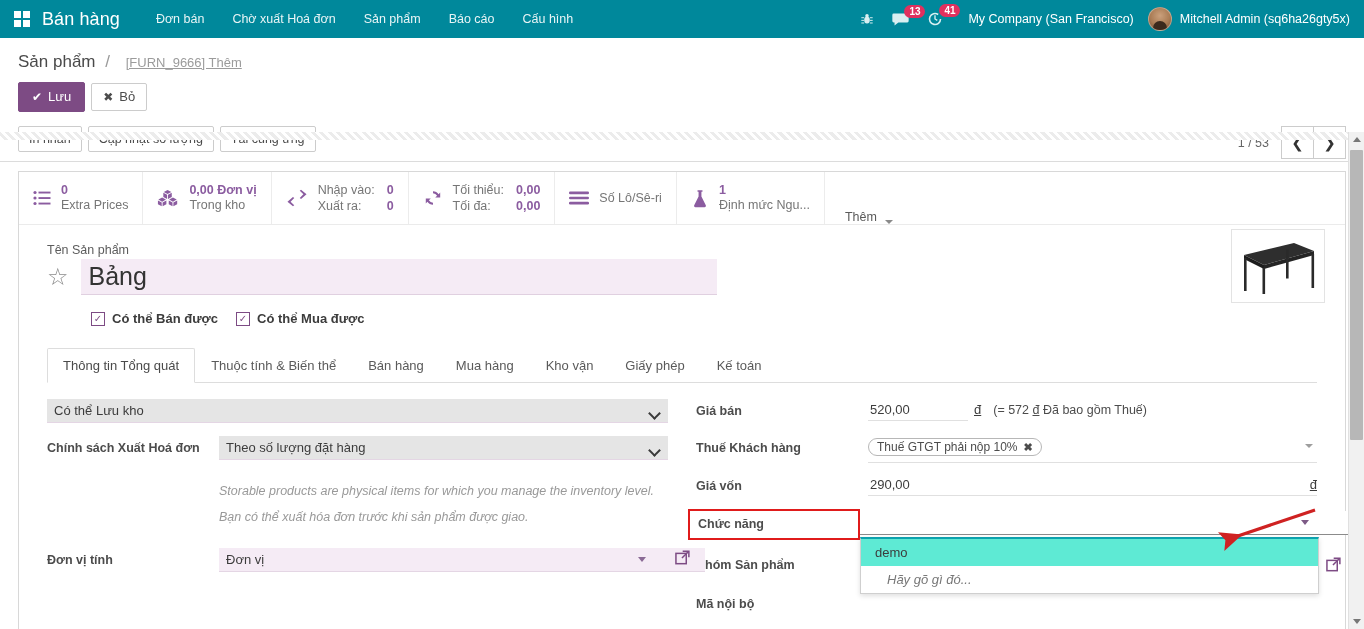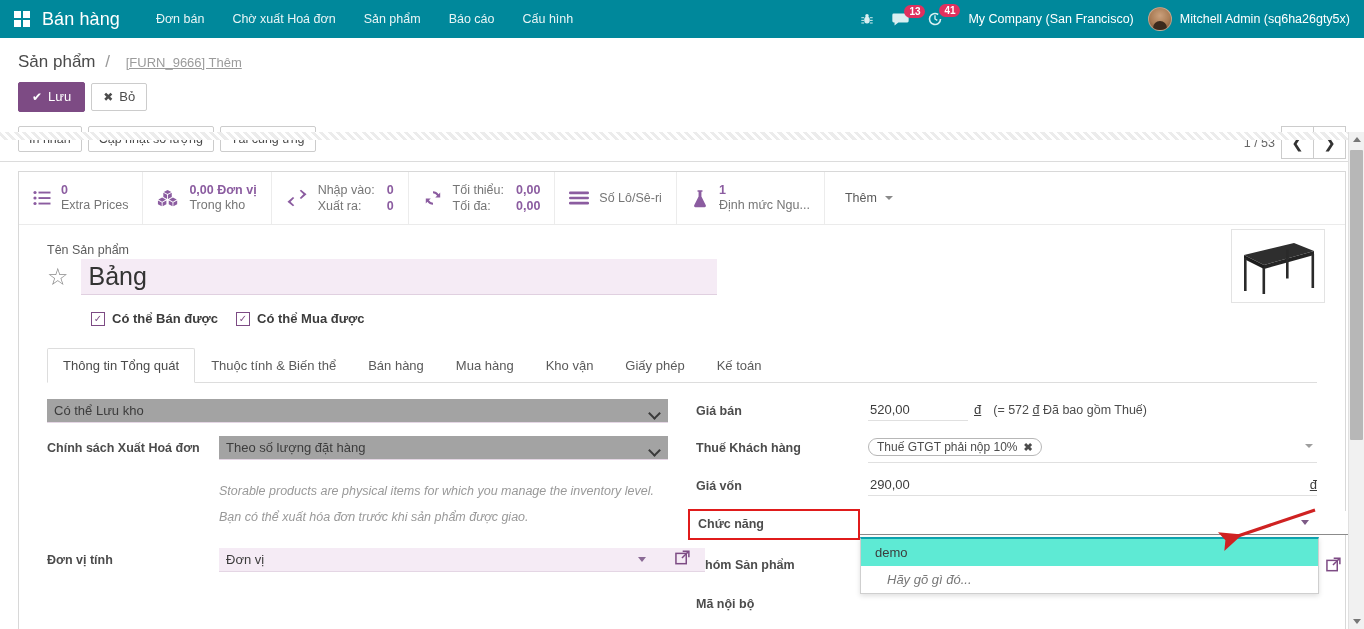--- a/index.html
+++ b/index.html
@@ -46,21 +46,21 @@
   .btnrow{margin-top:10px;display:flex;align-items:center;}
   .btn{
     border:1px solid #ccc;background:#fff;color:#4c4c4c;font-size:13px;
     padding:5px 11px;border-radius:2px;cursor:pointer;display:inline-flex;align-items:center;
     font-family:inherit;line-height:16px;
   }
   .btn-primary{background:#7d4b84;border-color:#7d4b84;color:#fff;padding:6px 13px;}
   .btn .ic{margin-right:6px;font-size:12px;}
   .btn+.btn{margin-left:6px;}
   .pager{position:absolute;right:18px;top:88px;display:flex;align-items:center;}
-  .pager .cnt{font-size:12.5px;color:#666;margin-right:6px;}
+  .pager .cnt{font-size:12.5px;color:#666;margin-right:12px;}
   .pgbtn{width:31px;height:31px;border:1px solid #ccc;background:#fff;cursor:pointer;
     display:flex;align-items:center;justify-content:center;font-size:15px;color:#333;}
   .pgbtn+.pgbtn{border-left:none;}
 
   
   .actionbar{margin-top:14px;padding:0 18px 9px 18px;border-bottom:1px solid #dcdcdc;display:flex;}
   .actionbar .btn{padding:4px 10px;font-size:12.5px;}
   .sheet{
     margin:9px 18px 0 18px;background:#fff;border:1px solid #d8d8d8;
     position:relative;min-height:420px;
@@ -71,21 +71,21 @@
     cursor:pointer;color:#8f5fa0;height:52px;
   }
   .stat .sicon{color:#8b5ca0;margin-right:10px;display:flex;align-items:center;}
   .stat .stext{line-height:15px;}
   .stat .sval{color:#8b5ca0;font-weight:700;font-size:12.5px;}
   .stat .slbl{color:#767676;font-size:12.5px;font-weight:400;}
   .stat.two .stext{display:grid;grid-template-columns:auto auto;column-gap:12px;row-gap:1px;}
   .stat.two .slbl{text-align:left;}
   .stat.two .sval{text-align:left;}
   .stat.single .slbl{font-size:12.5px;color:#767676;}
-  .stat.more{color:#5c5c5c;border-right:none;padding:0 20px;}
+  .stat.more{color:#5c5c5c;border-right:none;padding:0 20px;align-items:flex-end;}
   .stat.more .mlbl{font-size:12.5px;color:#5a5a5a;margin-right:8px;}
   .caret{width:0;height:0;border-left:4px solid transparent;border-right:4px solid transparent;border-top:4px solid #8a8a8a;}
 
   
   .titleblock{padding:18px 28px 0 28px;position:relative;}
   .flabel{font-size:12.5px;color:#5c5c5c;}
   .nameline{display:flex;align-items:center;margin-top:2px;}
   .star{font-size:24px;color:#8b8b8b;margin-right:12px;cursor:pointer;line-height:1;}
   .nameinput{
     background:#f5ebf5;border:none;border-bottom:1px solid #e0d0e0;
@@ -108,21 +108,21 @@
   .tab.active{color:#4a4a4a;border-color:#ddd #ddd #fff #ddd;background:#fff;}
 
   
   .formwrap{display:flex;padding:16px 28px 0 28px;}
   .col{width:50%;}
   .col.right{padding-left:28px;}
   .frow{display:flex;align-items:flex-start;margin-bottom:11px;min-height:26px;}
   .fl{width:172px;flex:0 0 172px;font-size:12.5px;color:#4c4c4c;font-weight:600;padding-top:4px;line-height:17px;}
   .fv{flex:1;position:relative;}
   .selectbox{
-    width:100%;background:#a3a3a3;border:none;border-bottom:1px solid #e4d6e4;
+    width:100%;background:#e5e5e5;border:none;border-bottom:1px solid #e4d6e4;
     font-size:13px;color:#3c3c3c;padding:4px 22px 4px 7px;font-family:inherit;
     -webkit-appearance:none;appearance:none;outline:none;border-radius:0;cursor:pointer;
   }
   .selwrap{position:relative;}
   .selwrap:after{content:"";position:absolute;right:9px;top:10px;width:7px;height:7px;
     border-right:2px solid #3a3a3a;border-bottom:2px solid #3a3a3a;transform:rotate(45deg);pointer-events:none;}
   .hint{font-size:12.5px;color:#999;font-style:italic;line-height:19px;margin-bottom:2px;}
   .m2o{
     width:100%;background:#f5ebf5;border:none;border-bottom:1px solid #e4d6e4;
     font-size:13px;color:#3c3c3c;padding:4px 30px 4px 7px;font-family:inherit;outline:none;

